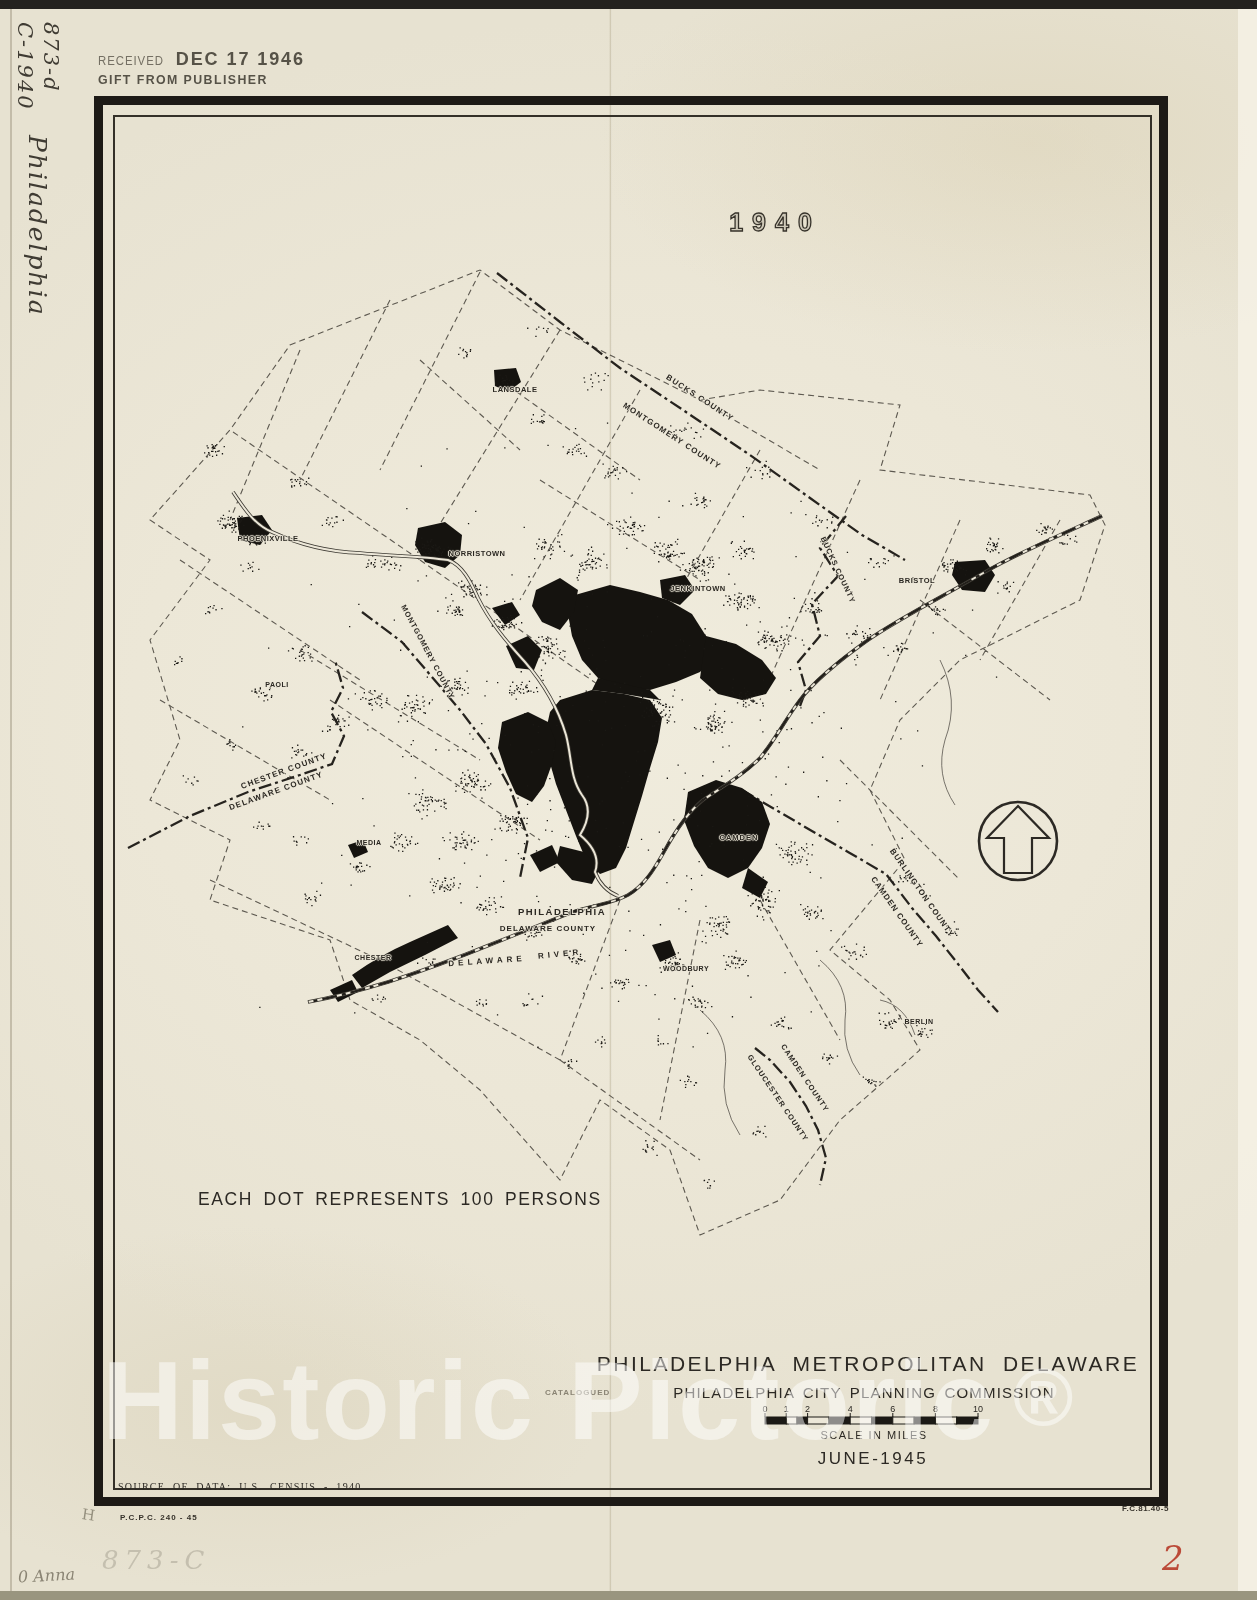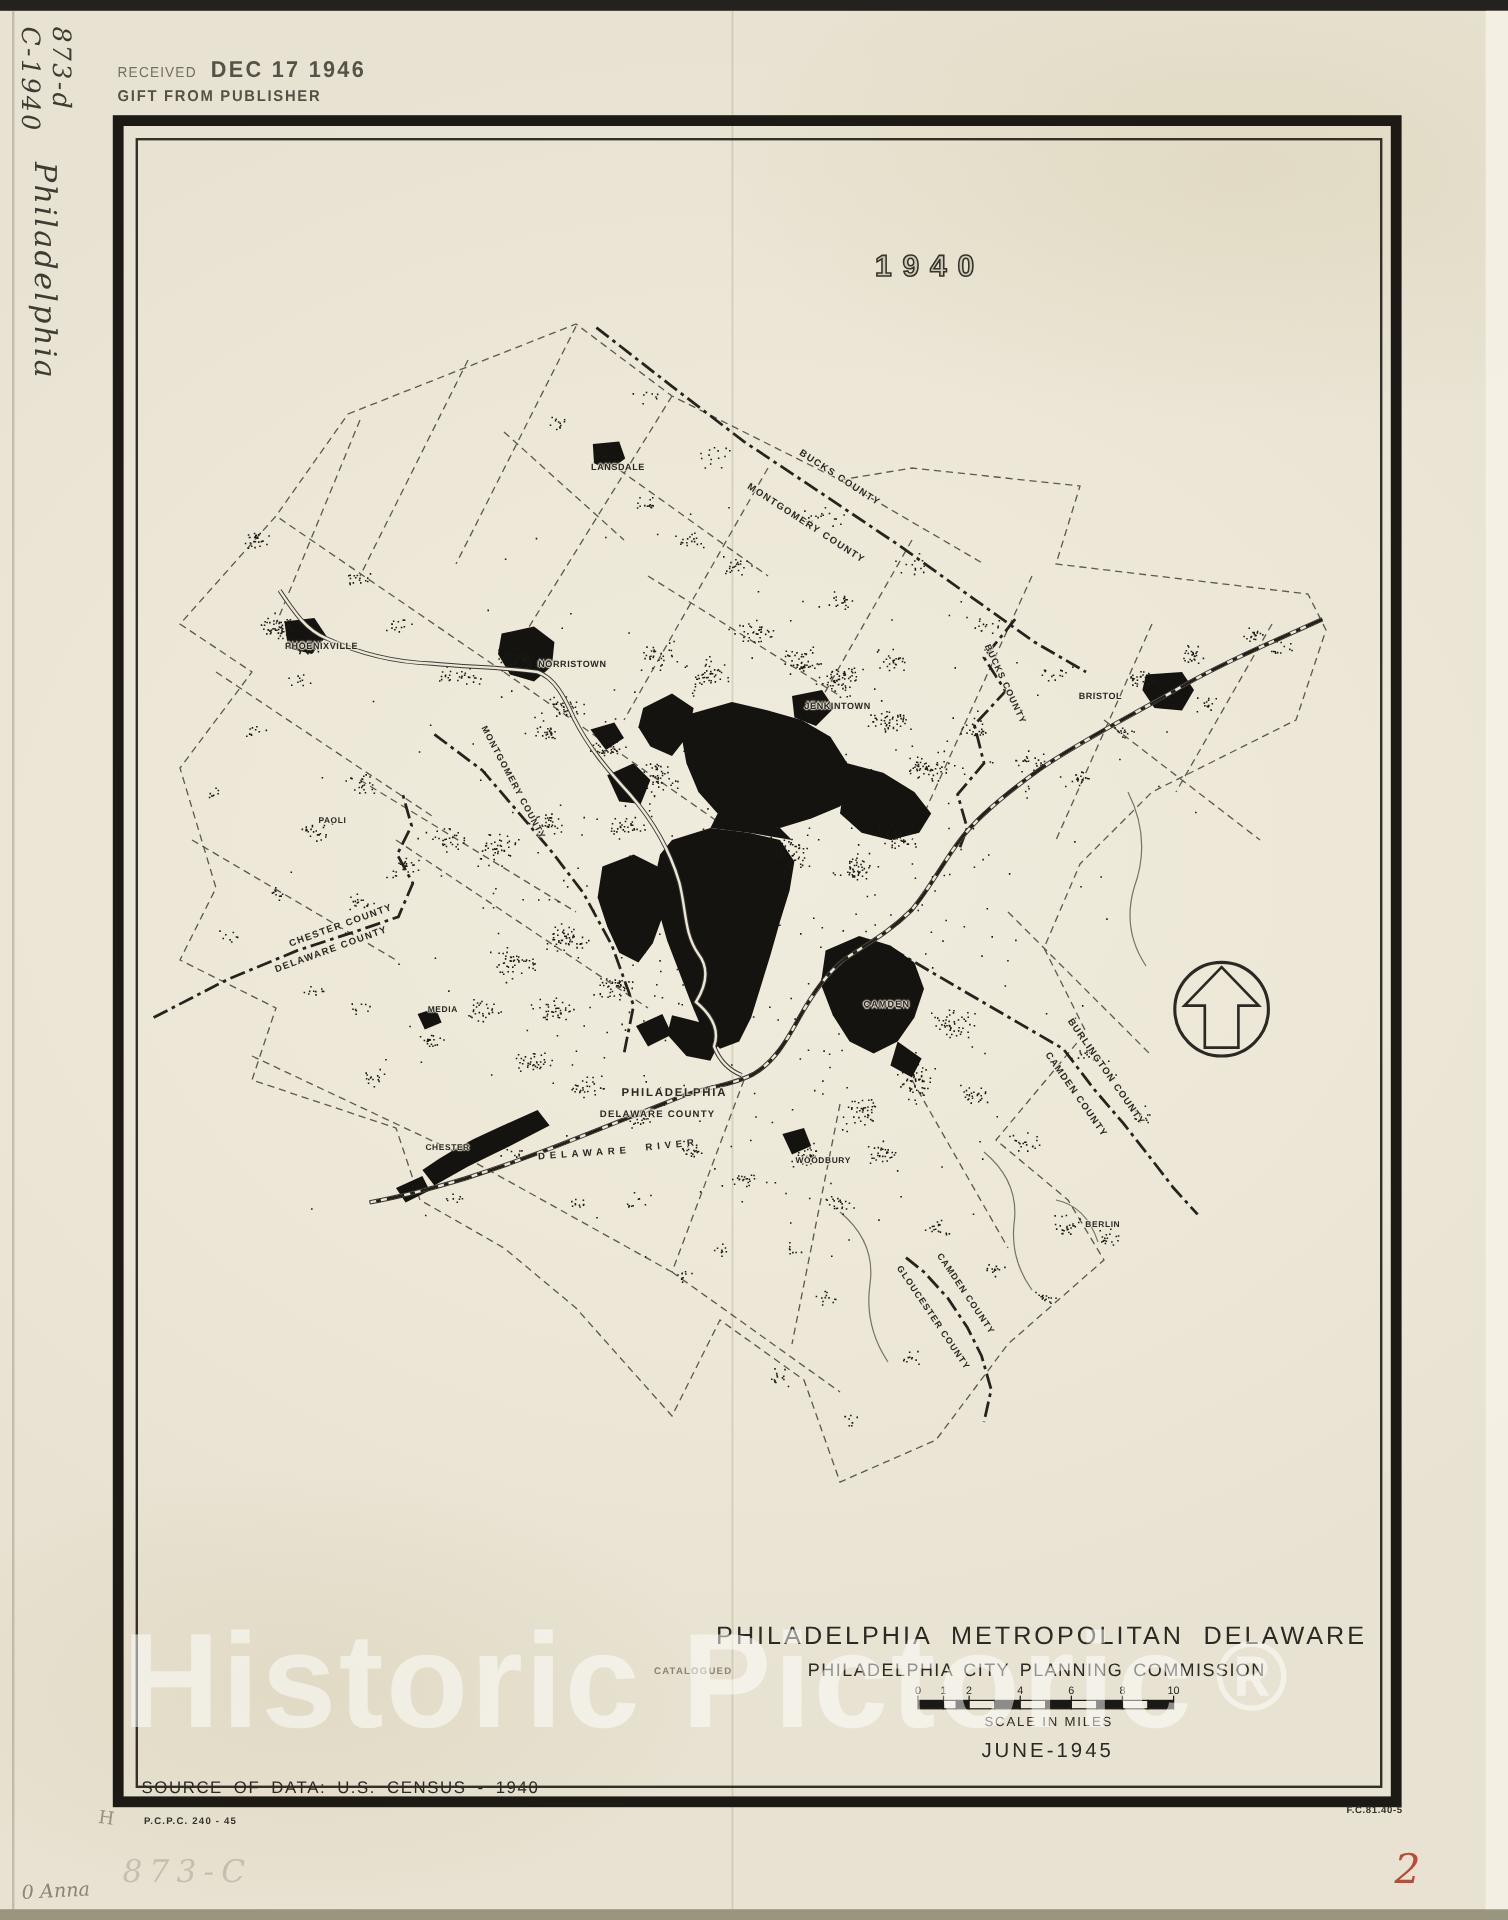--- a/index.html
+++ b/index.html
@@ -45,22 +45,22 @@
     letter-spacing:1px;color:#8a8474;}
   .district{position:absolute;left:868px;top:1352px;transform:translateX(-50%);
     font-size:21px;letter-spacing:2.5px;word-spacing:8px;color:#2c2924;white-space:nowrap;}
   .commission{position:absolute;left:864px;top:1384px;transform:translateX(-50%);
     font-size:15px;letter-spacing:1.2px;word-spacing:3px;color:#2c2924;white-space:nowrap;}
   .scale-caption{position:absolute;left:874px;top:1429px;transform:translateX(-50%);
     font-size:11px;letter-spacing:1.5px;color:#2c2924;white-space:nowrap;}
   .june{position:absolute;left:873px;top:1449px;transform:translateX(-50%);
     font-size:17px;letter-spacing:2.5px;color:#2c2924;white-space:nowrap;}
   .scale-tick{position:absolute;font-size:9px;color:#2c2924;transform:translateX(-50%);top:1404px;}
-  .source{position:absolute;left:118px;top:1481px;font-size:14px;letter-spacing:1.3px;
-    word-spacing:4px;color:#2c2924;white-space:nowrap;}
+  .source{position:absolute;left:118px;top:1481px;font-size:10px;letter-spacing:1.3px;
+    word-spacing:4px;color:#2c2924;white-space:nowrap;font-family:Liberation Serif, serif;}
   .plate-left{position:absolute;left:120px;top:1513px;font-size:8px;font-weight:700;
     letter-spacing:1px;color:#35312a;}
   .plate-right{position:absolute;left:1122px;top:1504px;font-size:8px;font-weight:700;
     letter-spacing:.5px;color:#35312a;}
   .rednum{position:absolute;left:1162px;top:1538px;font-family:"DejaVu Serif",serif;
     font-style:italic;font-size:34px;color:#bb4a38;}
   .pencil-anna{position:absolute;left:18px;top:1566px;font-family:"DejaVu Serif",serif;
     font-style:italic;font-size:16px;color:#8a8474;transform:rotate(-3deg);}
   .pencil-code{position:absolute;left:102px;top:1545px;font-family:"DejaVu Serif",serif;
     font-style:italic;font-size:26px;letter-spacing:6px;color:#6f6a5c;opacity:.28;}
@@ -237,20 +237,21 @@
       <div class="maplabel" style="left: 548px; top: 928px; font-size: 8px; letter-spacing: 1px; transform: translate(-50%, -50%) rotate(0deg);">DELAWARE COUNTY</div>
       <div class="maplabel" style="left: 487px; top: 961px; font-size: 8px; letter-spacing: 4px; transform: translate(-50%, -50%) rotate(-4deg);">DELAWARE</div>
       <div class="maplabel" style="left: 560px; top: 954px; font-size: 8px; letter-spacing: 4px; transform: translate(-50%, -50%) rotate(-6deg);">RIVER</div>
       <div class="maplabel" style="left: 373px; top: 957px; font-size: 7px; letter-spacing: 0.5px; transform: translate(-50%, -50%) rotate(0deg);">CHESTER</div>
       <div class="maplabel" style="left: 686px; top: 968px; font-size: 7px; letter-spacing: 0.5px; transform: translate(-50%, -50%) rotate(0deg);">WOODBURY</div>
       <div class="maplabel" style="left: 919px; top: 1021px; font-size: 7px; letter-spacing: 0.5px; transform: translate(-50%, -50%) rotate(0deg);">BERLIN</div>
       <div class="maplabel" style="left: 805px; top: 1078px; font-size: 7.5px; letter-spacing: 1px; transform: translate(-50%, -50%) rotate(56deg);">CAMDEN COUNTY</div>
       <div class="maplabel" style="left: 778px; top: 1098px; font-size: 7.5px; letter-spacing: 1px; transform: translate(-50%, -50%) rotate(56deg);">GLOUCESTER COUNTY</div>
     </div>
 
+  <div class="legend-dot">EACH DOT REPRESENTS 100 PERSONS</div>
 
   <div class="catalogued">CATALOGUED</div>
   <div class="district">PHILADELPHIA METROPOLITAN DELAWARE</div>
   <div class="commission">PHILADELPHIA CITY PLANNING COMMISSION</div>
   <div class="scale-caption">SCALE IN MILES</div>
   <div class="june">JUNE-1945</div>
   <div id="ticks">
       <div class="scale-tick" style="left: 765px;">0</div>
       <div class="scale-tick" style="left: 786.3px;">1</div>
       <div class="scale-tick" style="left: 807.6px;">2</div>

